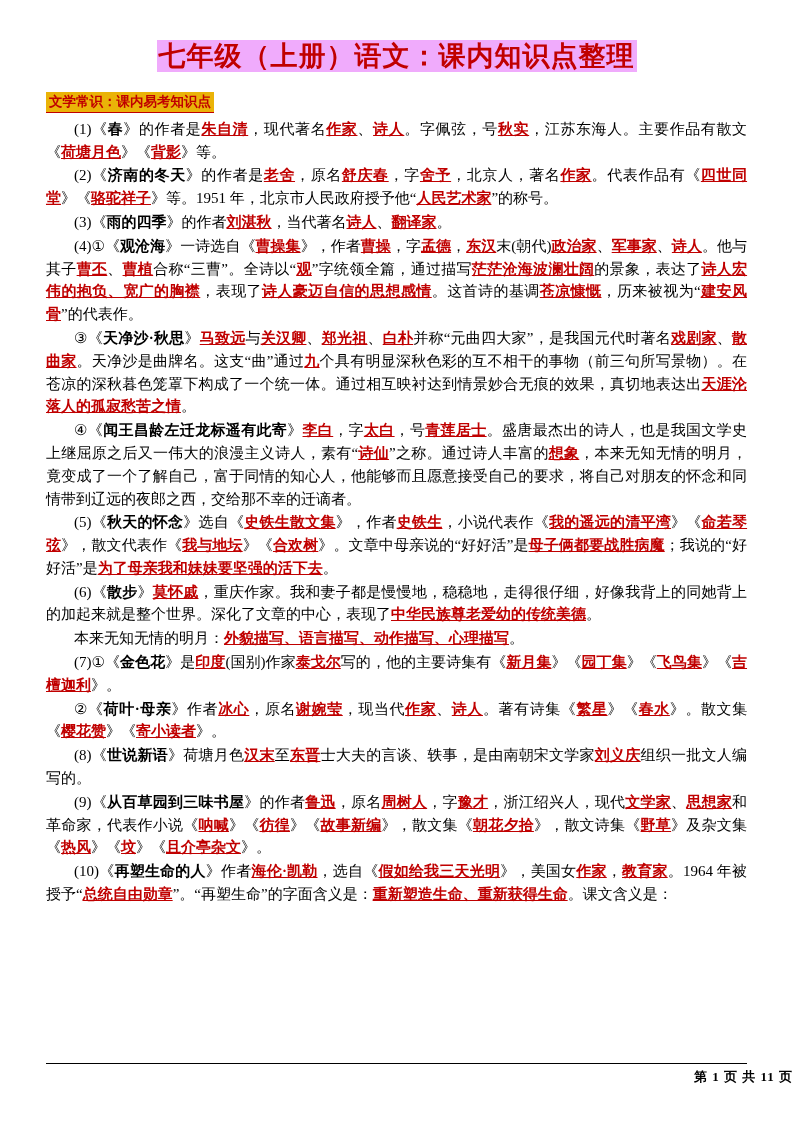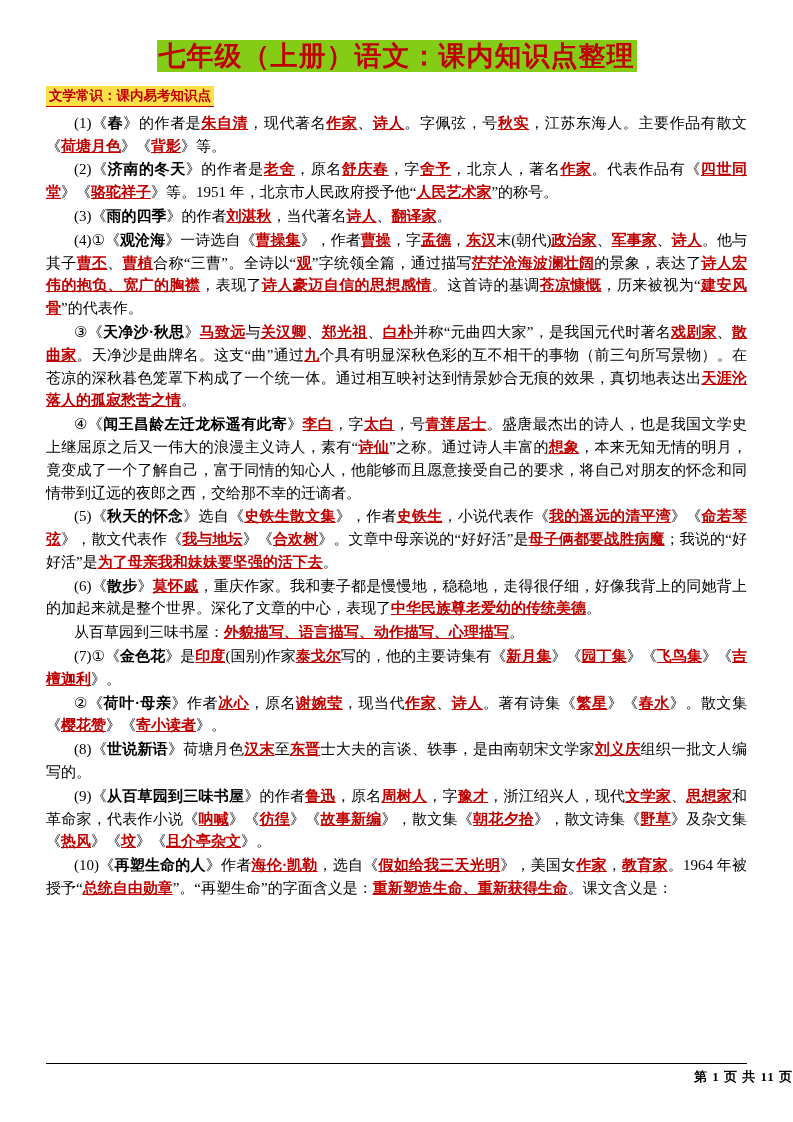--- a/index.html
+++ b/index.html
@@ -25,31 +25,31 @@
   .doc-title {
     text-align: center;
     font-size: 27px;
     font-weight: bold;
     color: #c00000;
     letter-spacing: 1px;
     margin: 6px 0 10px 0;
     line-height: 1.25;
   }
   .doc-title .hl {
-    background: #84cc16;
+    background: #f0abfc;
     padding: 1px 2px;
   }
   .section-head {
     font-size: 13.5px;
     font-weight: bold;
     color: #c00000;
-    background: #fde047;
+    background: #eab308;
     display: inline-block;
     padding: 1px 3px;
-    margin: 2px 0 3px 0;
+    margin: 8px 0 3px 0;
     border-bottom: 1px solid #c00000;
   }
   .para {
     font-size: 15px;
     line-height: 1.52;
     text-align: justify;
     margin: 0 0 1px 0;
     text-indent: 0;
   }
   .para.indent {
@@ -100,21 +100,21 @@
 
   <div class="body-block" id="body-block">
       <div class="para indent"><span>(1)《</span><span class="b">春</span><span>》的作者是</span><span class="rb">朱自清</span><span>，现代著名</span><span class="rb">作家</span><span>、</span><span class="rb">诗人</span><span>。字佩弦，号</span><span class="rb">秋实</span><span>，江苏东海人。主要作品有散文</span><span>《</span><span class="rb">荷塘月色</span><span>》《</span><span class="rb">背影</span><span>》等。</span></div>
       <div class="para indent"><span>(2)《</span><span class="b">济南的冬天</span><span>》的作者是</span><span class="rb">老舍</span><span>，原名</span><span class="rb">舒庆春</span><span>，字</span><span class="rb">舍予</span><span>，北京人，著名</span><span class="rb">作家</span><span>。代表作品有《</span><span class="rb">四世同堂</span><span>》《</span><span class="rb">骆驼祥子</span><span>》等。1951 年，北京市人民政府授予他“</span><span class="rb">人民艺术家</span><span>”的称号。</span></div>
       <div class="para indent"><span>(3)《</span><span class="b">雨的四季</span><span>》的作者</span><span class="rb">刘湛秋</span><span>，当代著名</span><span class="rb">诗人</span><span>、</span><span class="rb">翻译家</span><span>。</span></div>
       <div class="para indent"><span>(4)①《</span><span class="b">观沧海</span><span>》一诗选自《</span><span class="rb">曹操集</span><span>》，作者</span><span class="rb">曹操</span><span>，字</span><span class="rb">孟德</span><span>，</span><span class="rb">东汉</span><span>末(朝代)</span><span class="rb">政治家</span><span>、</span><span class="rb">军事家</span><span>、</span><span class="rb">诗人</span><span>。他与其子</span><span class="rb">曹丕</span><span>、</span><span class="rb">曹植</span><span>合称“三曹”。全诗以“</span><span class="rb">观</span><span>”字统领全篇，通过描写</span><span class="rb">茫茫沧海波澜壮阔</span><span>的景象，表达了</span><span class="rb">诗人宏伟的抱负、宽广的胸襟</span><span>，表现了</span><span class="rb">诗人豪迈自信的思想感情</span><span>。这首诗的基调</span><span class="rb">苍凉慷慨</span><span>，历来被视为“</span><span class="rb">建安风骨</span><span>”的代表作。</span></div>
       <div class="para indent"><span>③《</span><span class="b">天净沙·秋思</span><span>》</span><span class="rb">马致远</span><span>与</span><span class="rb">关汉卿</span><span>、</span><span class="rb">郑光祖</span><span>、</span><span class="rb">白朴</span><span>并称“元曲四大家”，是我国元代时著名</span><span class="rb">戏剧家</span><span>、</span><span class="rb">散曲家</span><span>。天净沙是曲牌名。这支“</span><span>曲</span><span>”通过</span><span class="rb">九</span><span>个具有明显深秋色彩的互不相干的事物（前三句所写景物）。在苍凉的深秋暮色笼罩下构成了一个统一体。通过相互映衬达到情景妙合无痕的效果，真切地表达出</span><span class="rb">天涯沦落人的孤寂愁苦之情</span><span>。</span></div>
       <div class="para indent"><span>④《</span><span class="b">闻王昌龄左迁龙标遥有此寄</span><span>》</span><span class="rb">李白</span><span>，字</span><span class="rb">太白</span><span>，号</span><span class="rb">青莲居士</span><span>。盛唐最杰出的诗人，也是我国文学史上继屈原之后又一伟大的浪漫主义诗人，素有“</span><span class="rb">诗仙</span><span>”之称。通过诗人丰富的</span><span class="rb">想象</span><span>，本来无知无情的明月，竟变成了一个了解自己，富于同情的知心人，他能够而且愿意接受自己的要求，将自己对朋友的怀念和同情带到辽远的夜郎之西，交给那不幸的迁谪者。</span></div>
       <div class="para indent"><span>(5)《</span><span class="b">秋天的怀念</span><span>》选自《</span><span class="rb">史铁生散文集</span><span>》，作者</span><span class="rb">史铁生</span><span>，小说代表作《</span><span class="rb">我的遥远的清平湾</span><span>》《</span><span class="rb">命若琴弦</span><span>》，散文代表作《</span><span class="rb">我与地坛</span><span>》《</span><span class="rb">合欢树</span><span>》。文章中母亲说的“好好活”是</span><span class="rb">母子俩都要战胜病魔</span><span>；我说的“好好活”是</span><span class="rb">为了母亲我和妹妹要坚强的活下去</span><span>。</span></div>
       <div class="para indent"><span>(6)《</span><span class="b">散步</span><span>》</span><span class="rb">莫怀戚</span><span>，重庆作家。我和妻子都是慢慢地，稳稳地，走得很仔细，好像我背上的同她背上的加起来就是整个世界。深化了文章的中心，表现了</span><span class="rb">中华民族尊老爱幼的传统美德</span><span>。</span></div>
-      <div class="para indent"><span>从百草园到三味书屋：</span><span class="rb">外貌描写、语言描写、动作描写、心理描写</span><span>。</span></div>
+      <div class="para indent"><span>本来无知无情的明月：</span><span class="rb">外貌描写、语言描写、动作描写、心理描写</span><span>。</span></div>
       <div class="para indent"><span>(7)①《</span><span class="b">金色花</span><span>》是</span><span class="rb">印度</span><span>(国别)作家</span><span class="rb">泰戈尔</span><span>写的，他的主要诗集有《</span><span class="rb">新月集</span><span>》《</span><span class="rb">园丁集</span><span>》《</span><span class="rb">飞鸟集</span><span>》《</span><span class="rb">吉檀迦利</span><span>》。</span></div>
       <div class="para indent"><span>②《</span><span class="b">荷叶·母亲</span><span>》作者</span><span class="rb">冰心</span><span>，原名</span><span class="rb">谢婉莹</span><span>，现当代</span><span class="rb">作家</span><span>、</span><span class="rb">诗人</span><span>。著有诗集《</span><span class="rb">繁星</span><span>》《</span><span class="rb">春水</span><span>》。散文集《</span><span class="rb">樱花赞</span><span>》《</span><span class="rb">寄小读者</span><span>》。</span></div>
       <div class="para indent"><span>(8)《</span><span class="b">世说新语</span><span>》荷塘月色</span><span class="rb">汉末</span><span>至</span><span class="rb">东晋</span><span>士大夫的言谈、轶事，是由南朝宋文学家</span><span class="rb">刘义庆</span><span>组织一批文人编写的。</span></div>
       <div class="para indent"><span>(9)《</span><span class="b">从百草园到三味书屋</span><span>》的作者</span><span class="rb">鲁迅</span><span>，原名</span><span class="rb">周树人</span><span>，字</span><span class="rb">豫才</span><span>，浙江绍兴人，现代</span><span class="rb">文学家</span><span>、</span><span class="rb">思想家</span><span>和革命家，代表作小说《</span><span class="rb">呐喊</span><span>》《</span><span class="rb">彷徨</span><span>》《</span><span class="rb">故事新编</span><span>》，散文集《</span><span class="rb">朝花夕拾</span><span>》，散文诗集《</span><span class="rb">野草</span><span>》及杂文集《</span><span class="rb">热风</span><span>》《</span><span class="rb">坟</span><span>》《</span><span class="rb">且介亭杂文</span><span>》。</span></div>
       <div class="para indent"><span>(10)《</span><span class="b">再塑生命的人</span><span>》作者</span><span class="rb">海伦·凯勒</span><span>，选自《</span><span class="rb">假如给我三天光明</span><span>》，美国女</span><span class="rb">作家</span><span>，</span><span class="rb">教育家</span><span>。1964 年被授予“</span><span class="rb">总统自由勋章</span><span>”。“再塑生命”的字面含义是：</span><span class="rb">重新塑造生命、重新获得生命</span><span>。课文含义是：</span></div>
     </div>
 
   <div class="footer-line"></div>
   <div class="footer">第 1 页 共 11 页</div>
 </div>

